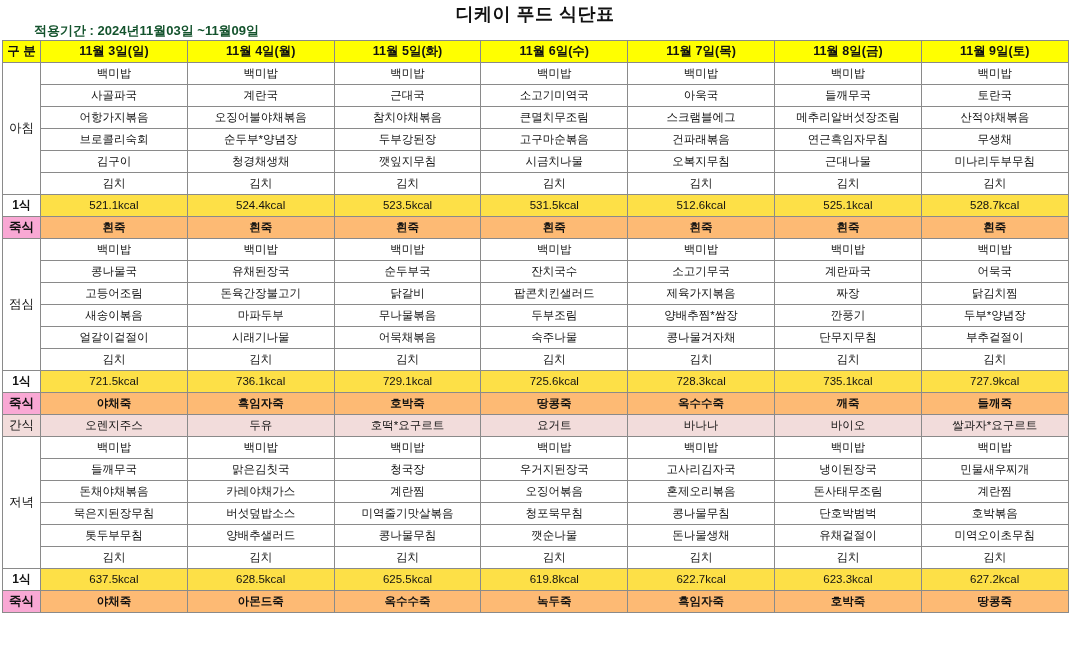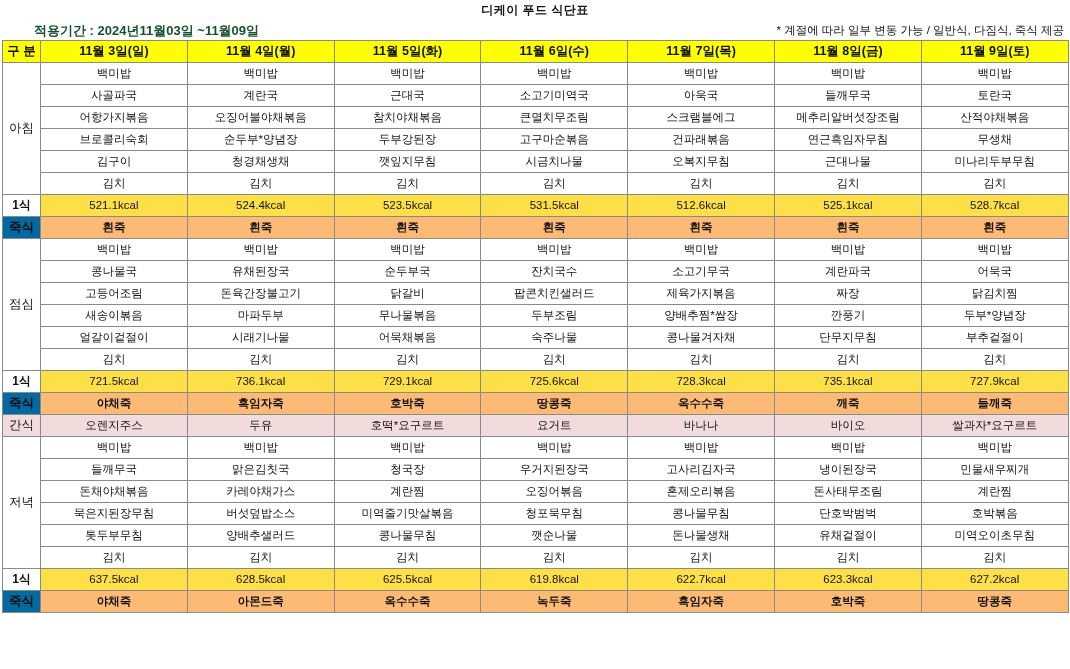--- a/index.html
+++ b/index.html
@@ -16,21 +16,21 @@
   }
   
   .topbar {
     position: relative;
     height: 40px;
   }
   .title {
     position: absolute;
     left: 0; right: 0; top: 2px;
     text-align: center;
-    font-size: 12px;
+    font-size: 18px;
     font-weight: bold;
     color: #111;
     letter-spacing: 0.5px;
   }
   .nutritionist {
     position: absolute;
     right: 6px; top: 4px;
     font-size: 12px;
     color: #111;
     white-space: nowrap;
@@ -88,36 +88,35 @@
     font-size: 12.5px;
   }
   td.kcal-label {
     font-weight: bold;
     font-size: 12px;
     background: #ffffff;
   }
   td.kcal { background: #fde047; }
 
   tr.juk td { background: #fdba74; font-weight: bold; }
-  tr.juk td.rowlabel { background: #0369a1; }
+  tr.juk td.rowlabel { background: #f9a8d4; }
 
   tr.snack td { background: #f2dcdb; }
   tr.snack td.rowlabel { background: #f2dcdb; }
 
   tr.dish td { background: #ffffff; }
 </style>
 </head>
 <body>
 
 <div class="page">
 
   <div class="topbar">
     <div class="title">디케이 푸드 식단표</div>
     <div class="period">적용기간 : 2024년11월03일 ~11월09일</div>
-    <div class="note">* 계절에 따라 일부 변동 가능 / 일반식, 다짐식, 죽식 제공</div>
   </div>
 
   <table class="menu">
     <colgroup>
       <col class="c0">
       <col class="cday">
         <col class="cday">
         <col class="cday">
         <col class="cday">
       <col class="cday">

